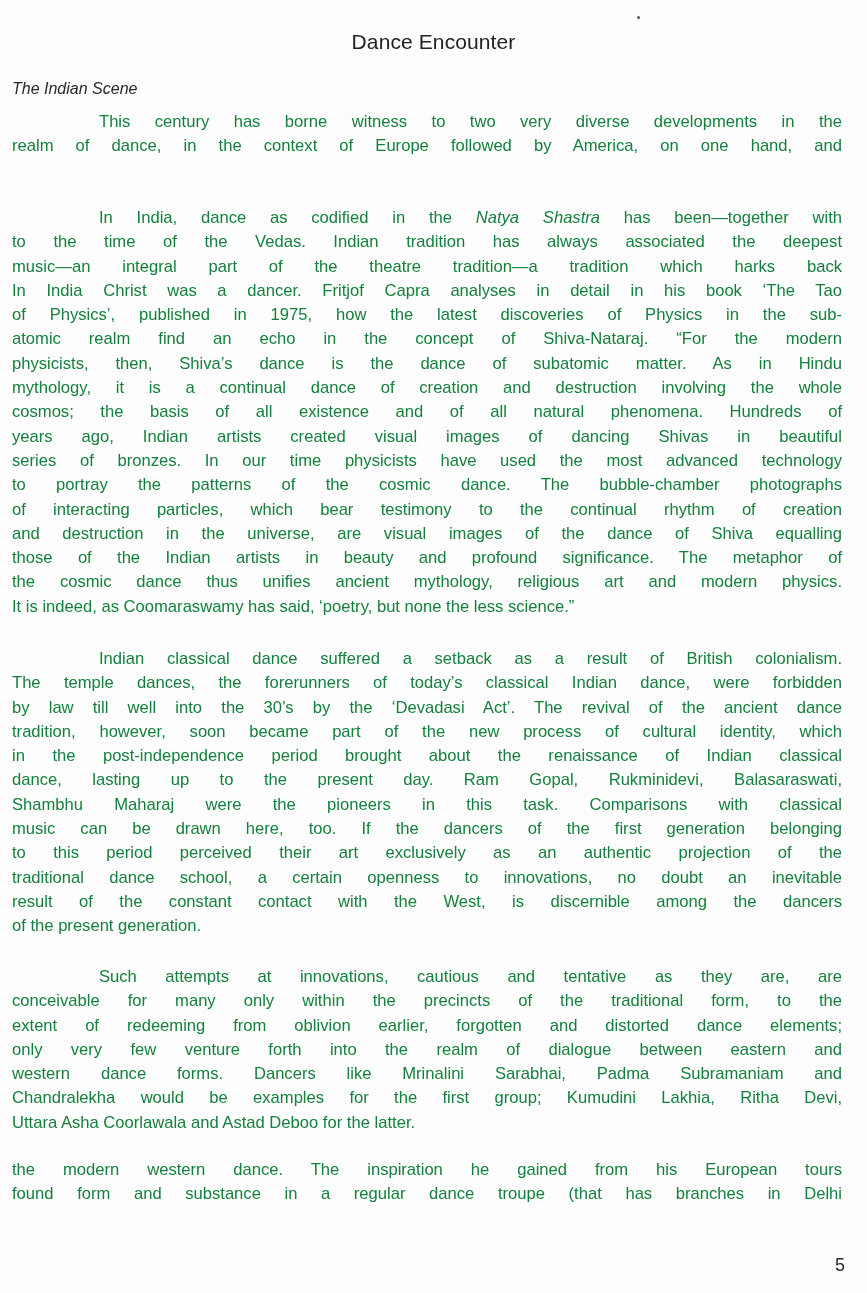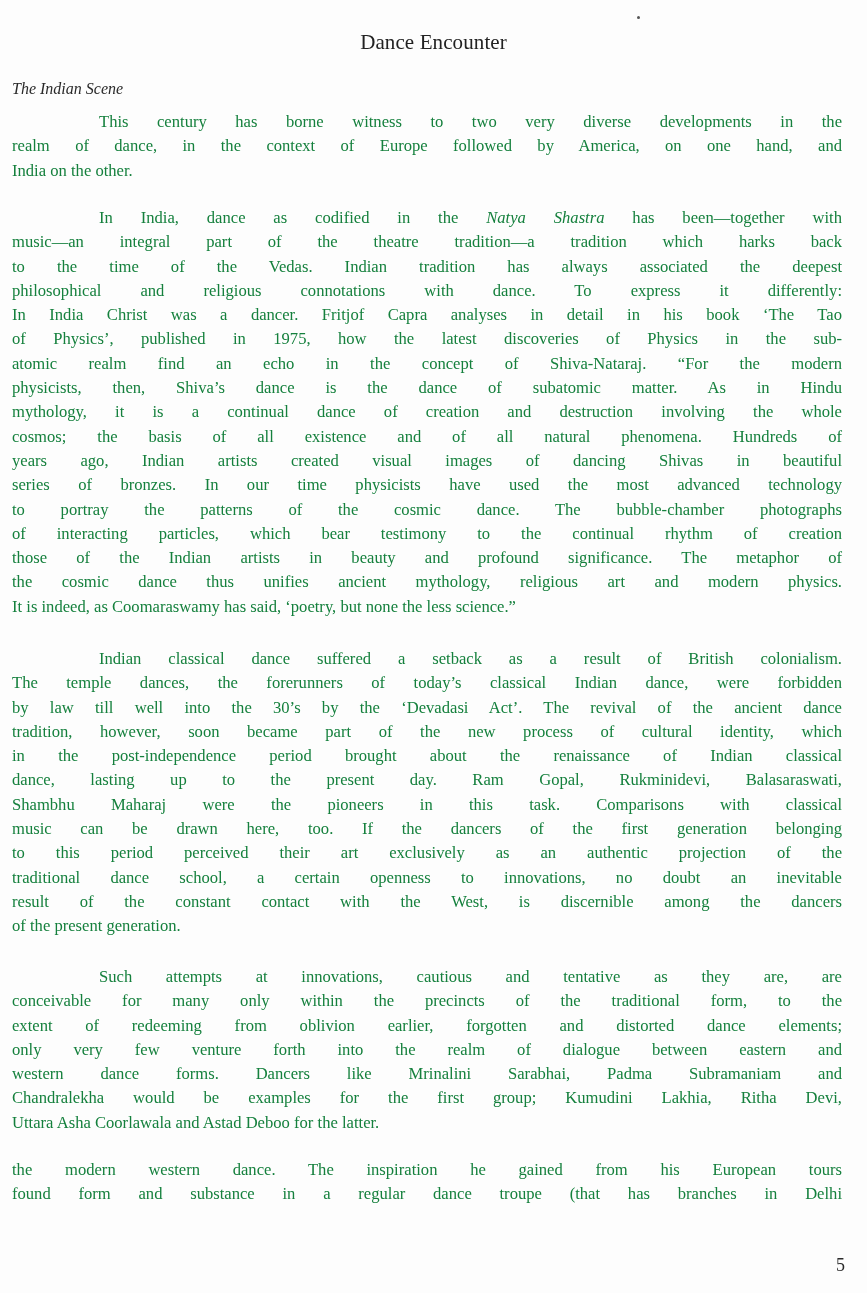--- a/index.html
+++ b/index.html
@@ -14,21 +14,20 @@
       overflow: hidden;
       font-family: "Liberation Sans", sans-serif;
       color: #2a2a2a;
     }
     .page {
       position: absolute;
       left: 0; top: 0;
       width: 867px;
       height: 1293px;
       background: #fdfdfd;
-      font-family: Liberation Serif, serif;
     }
     .speck {
       position: absolute;
       left: 637px; top: 16px;
       width: 3px; height: 3px;
       border-radius: 50%;
       background: #555;
     }
     .title {
       position: absolute;
@@ -92,38 +91,37 @@
 <div class="page">
   <span class="speck"></span>
 
   <div class="title">Dance Encounter</div>
 
   <div class="subtitle">The Indian Scene</div>
 
   <div class="para" id="p1">
     <span class="line indent">This century has borne witness to two very diverse developments in the</span>
     <span class="line">realm of dance, in the context of Europe followed by America, on one hand, and</span>
-    <span class="line last">India on the other.</span>
   </div>
 
   <div class="para" id="p2">
     <span class="line indent"><span>In India, dance as codified in the </span><span class="it">Natya Shastra</span><span> has been—together with</span></span>
+    <span class="line">to the time of the Vedas. Indian tradition has always associated the deepest</span>
     <span class="line">music—an integral part of the theatre tradition—a tradition which harks back</span>
-    <span class="line">to the time of the Vedas. Indian tradition has always associated the deepest</span>
-    <span class="line">philosophical and religious connotations with dance. To express it differently:</span>
     <span class="line">In India Christ was a dancer. Fritjof Capra analyses in detail in his book ‘The Tao</span>
     <span class="line">of Physics’, published in 1975, how the latest discoveries of Physics in the sub-</span>
     <span class="line">atomic realm find an echo in the concept of Shiva-Nataraj. “For the modern</span>
     <span class="line">physicists, then, Shiva’s dance is the dance of subatomic matter. As in Hindu</span>
     <span class="line">mythology, it is a continual dance of creation and destruction involving the whole</span>
     <span class="line">cosmos; the basis of all existence and of all natural phenomena. Hundreds of</span>
     <span class="line">years ago, Indian artists created visual images of dancing Shivas in beautiful</span>
     <span class="line">series of bronzes. In our time physicists have used the most advanced technology</span>
     <span class="line">to portray the patterns of the cosmic dance. The bubble-chamber photographs</span>
     <span class="line">of interacting particles, which bear testimony to the continual rhythm of creation</span>
+    <span class="line">and destruction in the universe, are visual images of the dance of Shiva equalling</span>
     <span class="line">those of the Indian artists in beauty and profound significance. The metaphor of</span>
     <span class="line">the cosmic dance thus unifies ancient mythology, religious art and modern physics.</span>
     <span class="line last">It is indeed, as Coomaraswamy has said, ‘poetry, but none the less science.”</span>
   </div>
 
   <div class="para" id="p3">
     <span class="line indent">Indian classical dance suffered a setback as a result of British colonialism.</span>
     <span class="line">The temple dances, the forerunners of today’s classical Indian dance, were forbidden</span>
     <span class="line">by law till well into the 30’s by the ‘Devadasi Act’. The revival of the ancient dance</span>
     <span class="line">tradition, however, soon became part of the new process of cultural identity, which</span>

